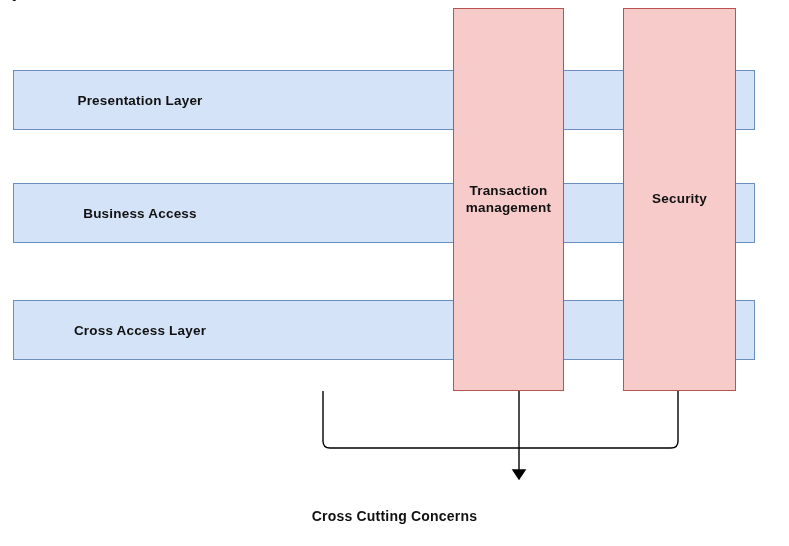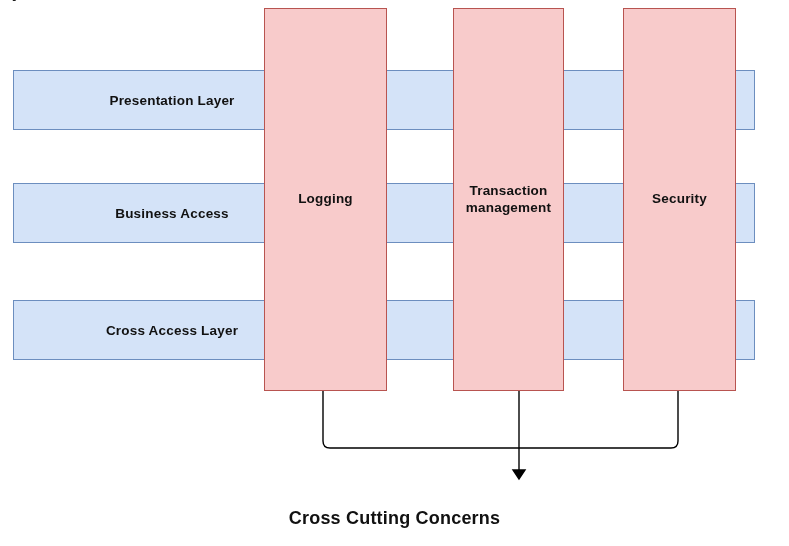--- a/index.html
+++ b/index.html
@@ -43,21 +43,20 @@
     left: 0;
     width: 252px;
     height: 100%;
     display: flex;
     align-items: center;
     justify-content: center;
     font-size: 13.5px;
     font-weight: 700;
     color: #111111;
     letter-spacing: 0.2px;
-    padding-left: 32px;
   }
   .layer-1 { top: 70px; }
   .layer-2 { top: 183px; }
   .layer-3 { top: 300px; }
 
   
   .concern-col {
     position: absolute;
     top: 8px;
     height: 383px;
@@ -93,21 +92,21 @@
     pointer-events: none;
   }
 
   
   .caption {
     position: absolute;
     left: 0;
     top: 508px;
     width: 789px;
     text-align: center;
-    font-size: 18px;
+    font-size: 14px;
     font-weight: 700;
     color: #111111;
     letter-spacing: 0.2px;
   }
 </style>
 </head>
 <body>
 
 <div id="canvas">
 
@@ -118,23 +117,20 @@
   </div>
 
   <div class="layer-bar layer-2">
     <div class="layer-label">Business Access</div>
   </div>
 
   <div class="layer-bar layer-3">
     <div class="layer-label">Cross Access Layer</div>
   </div>
 
-  <div class="concern-col concern-1">
-    <span class="concern-text">Logging</span>
-  </div>
 
   <div class="concern-col concern-2">
     <span class="concern-text">Transaction
 management</span>
   </div>
 
   <div class="concern-col concern-3">
     <span class="concern-text">Security</span>
   </div>
 

